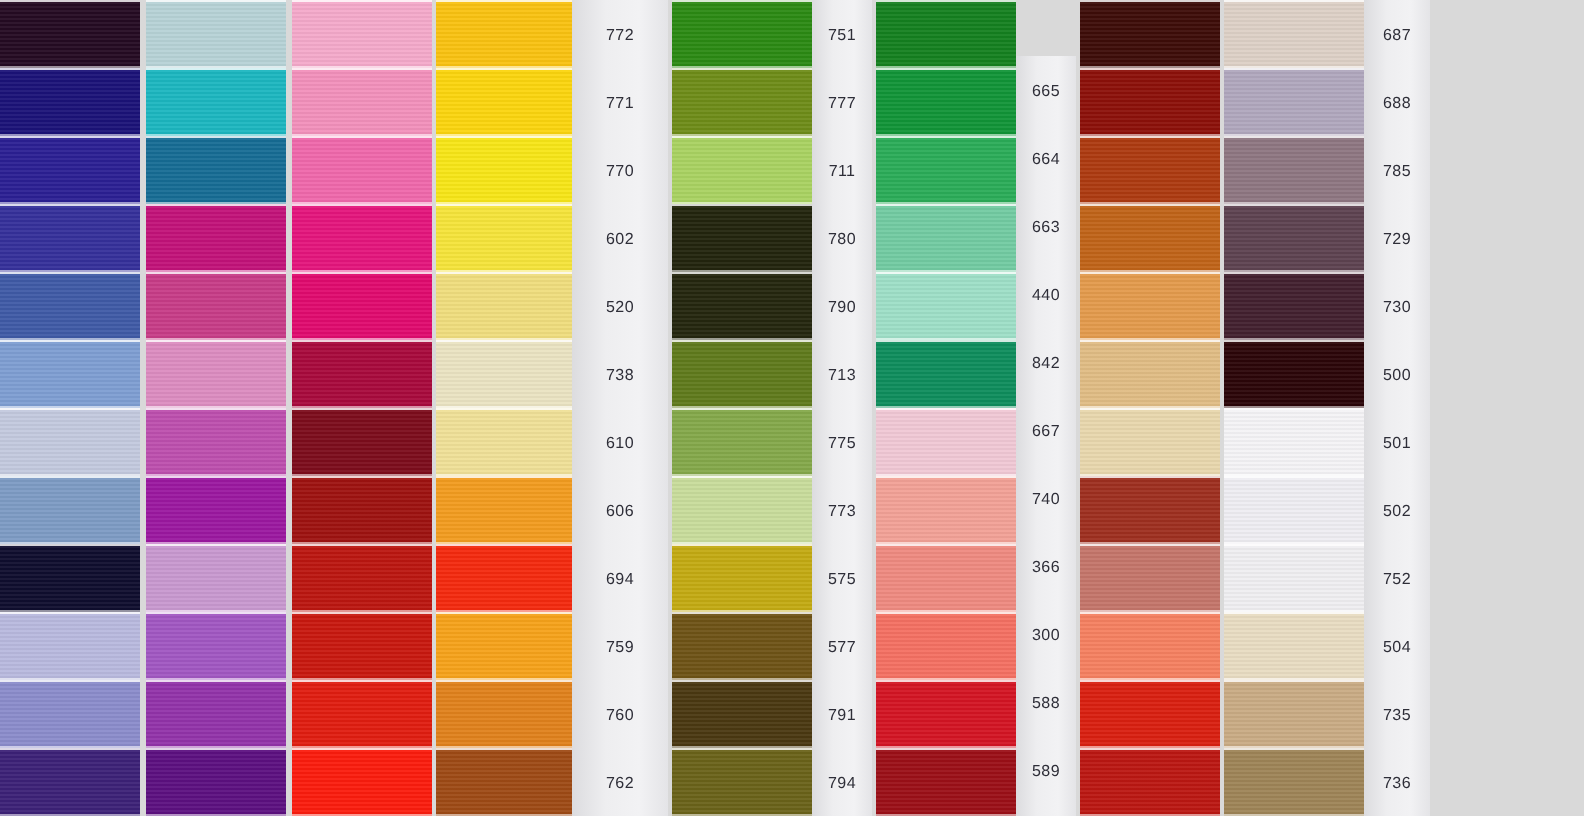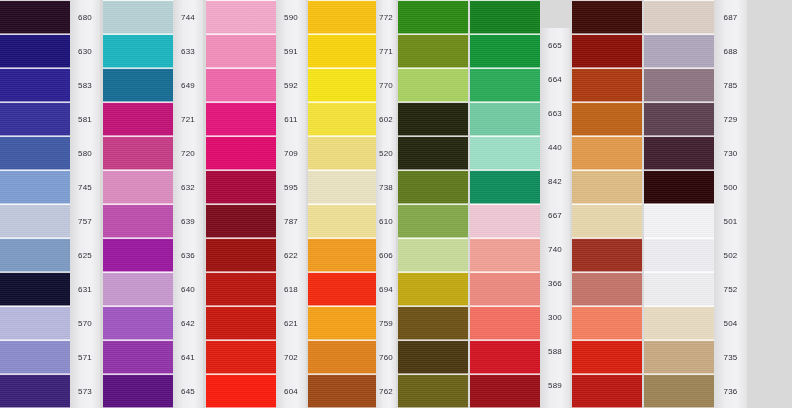--- a/index.html
+++ b/index.html
@@ -106,114 +106,72 @@
         <div class="swatch" title="581" style="background: rgb(53, 48, 154);"></div>
         <div class="swatch" title="580" style="background: rgb(63, 90, 166);"></div>
         <div class="swatch" title="745" style="background: rgb(126, 158, 210);"></div>
         <div class="swatch" title="757" style="background: rgb(195, 201, 222);"></div>
         <div class="swatch" title="625" style="background: rgb(125, 155, 196);"></div>
         <div class="swatch" title="631" style="background: rgb(15, 13, 46);"></div>
         <div class="swatch" title="570" style="background: rgb(184, 185, 222);"></div>
         <div class="swatch" title="571" style="background: rgb(139, 140, 203);"></div>
         <div class="swatch" title="573" style="background: rgb(60, 33, 119);"></div>
       </div>
-      <div class="label-column left-shadow" style="width: 30px;">
-        <div class="code-label">680</div>
-        <div class="code-label">630</div>
-        <div class="code-label">583</div>
-        <div class="code-label">581</div>
-        <div class="code-label">580</div>
-        <div class="code-label">745</div>
-        <div class="code-label">757</div>
-        <div class="code-label">625</div>
-        <div class="code-label">631</div>
-        <div class="code-label">570</div>
-        <div class="code-label">571</div>
-        <div class="code-label">573</div>
-      </div>
     </div>
     <div class="gutter" style="width: 3px;"></div>
     <div class="color-block">
       <div class="swatch-column" style="width: 70px;">
         <div class="swatch" title="744" style="background: rgb(182, 210, 214);"></div>
         <div class="swatch" title="633" style="background: rgb(28, 182, 192);"></div>
         <div class="swatch" title="649" style="background: rgb(22, 108, 148);"></div>
         <div class="swatch" title="721" style="background: rgb(194, 18, 121);"></div>
         <div class="swatch" title="720" style="background: rgb(199, 60, 135);"></div>
         <div class="swatch" title="632" style="background: rgb(220, 140, 192);"></div>
         <div class="swatch" title="639" style="background: rgb(189, 79, 174);"></div>
         <div class="swatch" title="636" style="background: rgb(155, 24, 160);"></div>
         <div class="swatch" title="640" style="background: rgb(200, 152, 207);"></div>
         <div class="swatch" title="642" style="background: rgb(161, 87, 194);"></div>
         <div class="swatch" title="641" style="background: rgb(146, 51, 169);"></div>
         <div class="swatch" title="645" style="background: rgb(92, 16, 128);"></div>
       </div>
-      <div class="label-column left-shadow" style="width: 30px;">
-        <div class="code-label">744</div>
-        <div class="code-label">633</div>
-        <div class="code-label">649</div>
-        <div class="code-label">721</div>
-        <div class="code-label">720</div>
-        <div class="code-label">632</div>
-        <div class="code-label">639</div>
-        <div class="code-label">636</div>
-        <div class="code-label">640</div>
-        <div class="code-label">642</div>
-        <div class="code-label">641</div>
-        <div class="code-label">645</div>
-      </div>
     </div>
     <div class="gutter" style="width: 3px;"></div>
     <div class="color-block">
       <div class="swatch-column" style="width: 70px;">
         <div class="swatch" title="590" style="background: rgb(244, 169, 202);"></div>
         <div class="swatch" title="591" style="background: rgb(242, 144, 187);"></div>
         <div class="swatch" title="592" style="background: rgb(239, 104, 171);"></div>
         <div class="swatch" title="611" style="background: rgb(228, 21, 124);"></div>
         <div class="swatch" title="709" style="background: rgb(224, 10, 110);"></div>
         <div class="swatch" title="595" style="background: rgb(168, 9, 60);"></div>
         <div class="swatch" title="787" style="background: rgb(124, 12, 28);"></div>
         <div class="swatch" title="622" style="background: rgb(158, 18, 16);"></div>
         <div class="swatch" title="618" style="background: rgb(187, 22, 16);"></div>
         <div class="swatch" title="621" style="background: rgb(200, 24, 15);"></div>
         <div class="swatch" title="702" style="background: rgb(224, 29, 16);"></div>
         <div class="swatch" title="604" style="background: rgb(251, 28, 13);"></div>
-      </div>
-      <div class="label-column left-shadow" style="width: 30px;">
-        <div class="code-label">590</div>
-        <div class="code-label">591</div>
-        <div class="code-label">592</div>
-        <div class="code-label">611</div>
-        <div class="code-label">709</div>
-        <div class="code-label">595</div>
-        <div class="code-label">787</div>
-        <div class="code-label">622</div>
-        <div class="code-label">618</div>
-        <div class="code-label">621</div>
-        <div class="code-label">702</div>
-        <div class="code-label">604</div>
       </div>
     </div>
     <div class="gutter" style="width: 2px;"></div>
     <div class="color-block">
       <div class="swatch-column" style="width: 68px;">
         <div class="swatch" title="772" style="background: rgb(249, 194, 17);"></div>
         <div class="swatch" title="771" style="background: rgb(251, 213, 14);"></div>
         <div class="swatch" title="770" style="background: rgb(247, 230, 23);"></div>
         <div class="swatch" title="602" style="background: rgb(245, 228, 58);"></div>
         <div class="swatch" title="758" style="background: rgb(239, 221, 125);"></div>
         <div class="swatch" title="738" style="background: rgb(234, 227, 194);"></div>
         <div class="swatch" title="610" style="background: rgb(239, 224, 151);"></div>
         <div class="swatch" title="606" style="background: rgb(242, 156, 31);"></div>
         <div class="swatch" title="694" style="background: rgb(244, 41, 14);"></div>
         <div class="swatch" title="759" style="background: rgb(246, 162, 26);"></div>
         <div class="swatch" title="760" style="background: rgb(224, 129, 28);"></div>
         <div class="swatch" title="762" style="background: rgb(158, 74, 21);"></div>
       </div>
-      <div class="label-column left-shadow" style="width: 20px;">
+      <div class="label-column left-shadow" style="width: 48px;">
         <div class="code-label">772</div>
         <div class="code-label">771</div>
         <div class="code-label">770</div>
         <div class="code-label">602</div>
         <div class="code-label">520</div>
         <div class="code-label">738</div>
         <div class="code-label">610</div>
         <div class="code-label">606</div>
         <div class="code-label">694</div>
         <div class="code-label">759</div>
@@ -229,20 +187,34 @@
         <div class="swatch" title="711" style="background: rgb(169, 210, 97);"></div>
         <div class="swatch" title="780" style="background: rgb(34, 36, 13);"></div>
         <div class="swatch" title="790" style="background: rgb(36, 38, 14);"></div>
         <div class="swatch" title="713" style="background: rgb(95, 122, 28);"></div>
         <div class="swatch" title="775" style="background: rgb(132, 168, 74);"></div>
         <div class="swatch" title="773" style="background: rgb(200, 220, 155);"></div>
         <div class="swatch" title="575" style="background: rgb(195, 170, 18);"></div>
         <div class="swatch" title="577" style="background: rgb(110, 83, 22);"></div>
         <div class="swatch" title="791" style="background: rgb(74, 56, 17);"></div>
         <div class="swatch" title="794" style="background: rgb(106, 98, 25);"></div>
+      </div>
+      <div class="label-column left-shadow" style="width: 30px;">
+        <div class="code-label">751</div>
+        <div class="code-label">777</div>
+        <div class="code-label">711</div>
+        <div class="code-label">780</div>
+        <div class="code-label">790</div>
+        <div class="code-label">713</div>
+        <div class="code-label">775</div>
+        <div class="code-label">773</div>
+        <div class="code-label">575</div>
+        <div class="code-label">577</div>
+        <div class="code-label">791</div>
+        <div class="code-label">794</div>
       </div>
     </div>
     <div class="gutter" style="width: 2px;"></div>
     <div class="color-block">
       <div class="swatch-column" style="width: 70px;">
         <div class="swatch" title="665" style="background: rgb(20, 128, 31);"></div>
         <div class="swatch" title="664" style="background: rgb(17, 148, 55);"></div>
         <div class="swatch" title="663" style="background: rgb(42, 172, 88);"></div>
         <div class="swatch" title="662" style="background: rgb(114, 203, 162);"></div>
         <div class="swatch" title="661" style="background: rgb(158, 223, 199);"></div>

